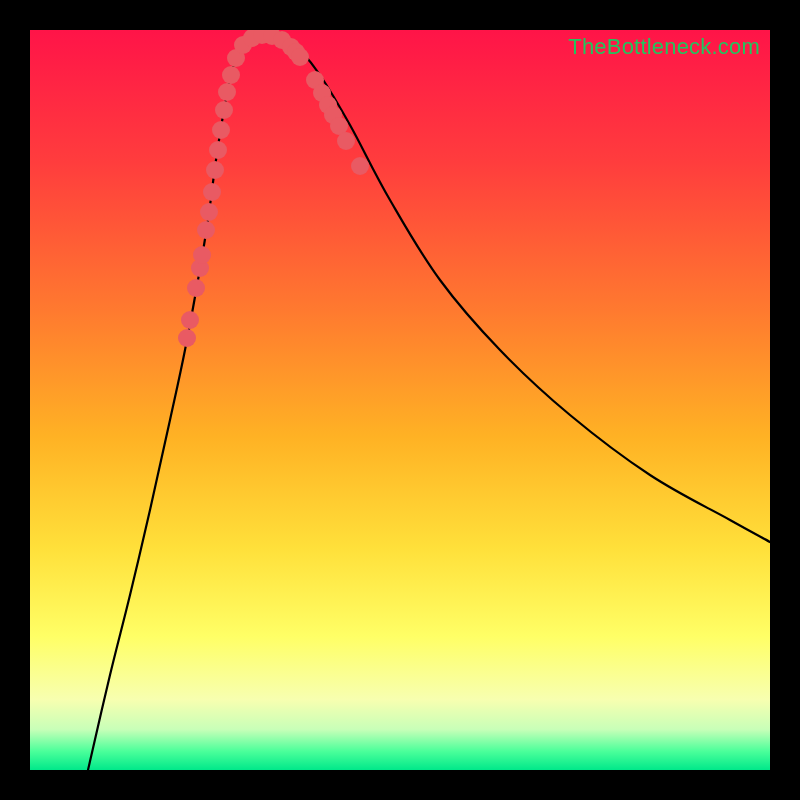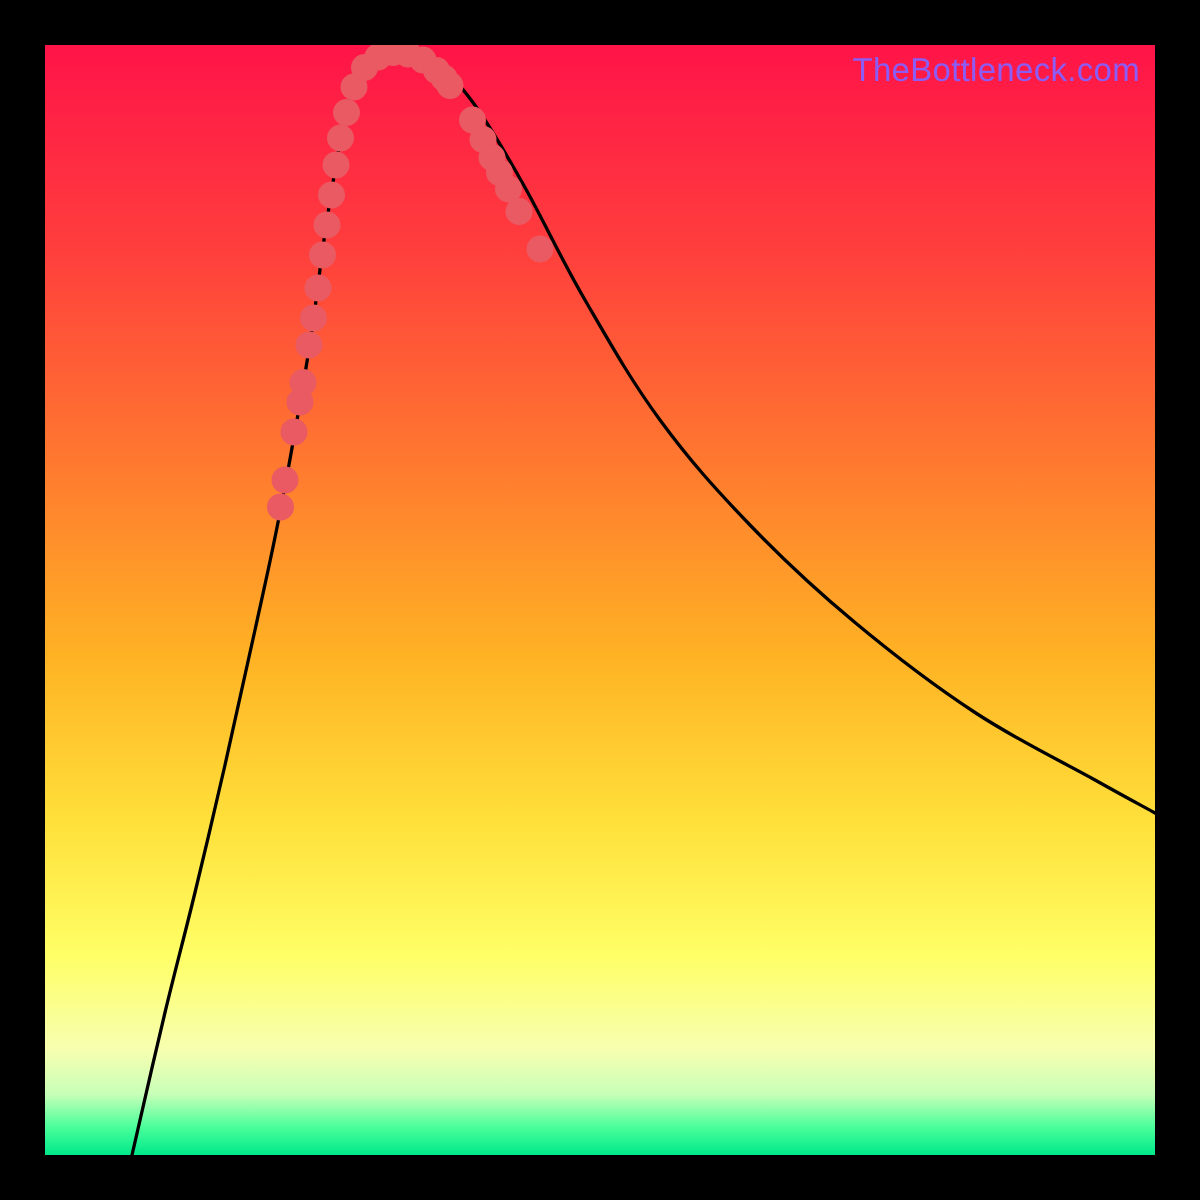--- a/index.html
+++ b/index.html
@@ -29,21 +29,21 @@
     position: absolute;
     left: 0;
     top: 0;
     width: 100%;
     height: 100%;
   }
   .watermark {
     position: absolute;
     top: 4px;
     right: 10px;
-    color: #8b5cf6;
+    color: #22c55e;
     font-size: 22px;
     font-weight: 500;
     letter-spacing: 0.2px;
     user-select: none;
   }
   svg {
     position: absolute;
     left: 0;
     top: 0;
   }

